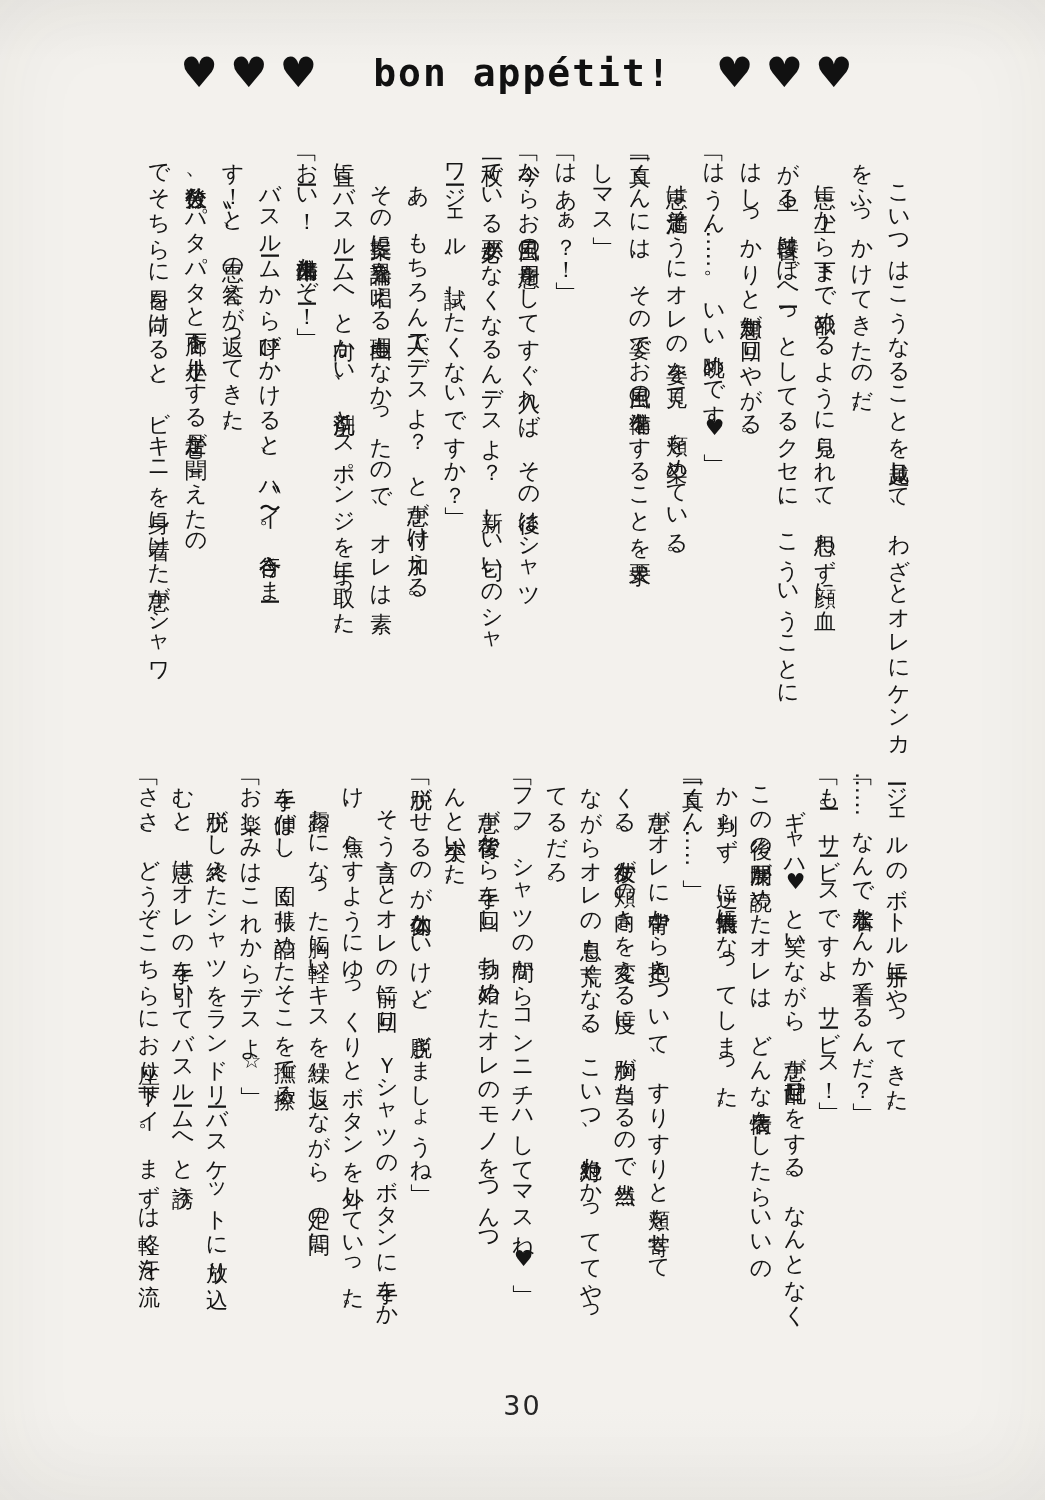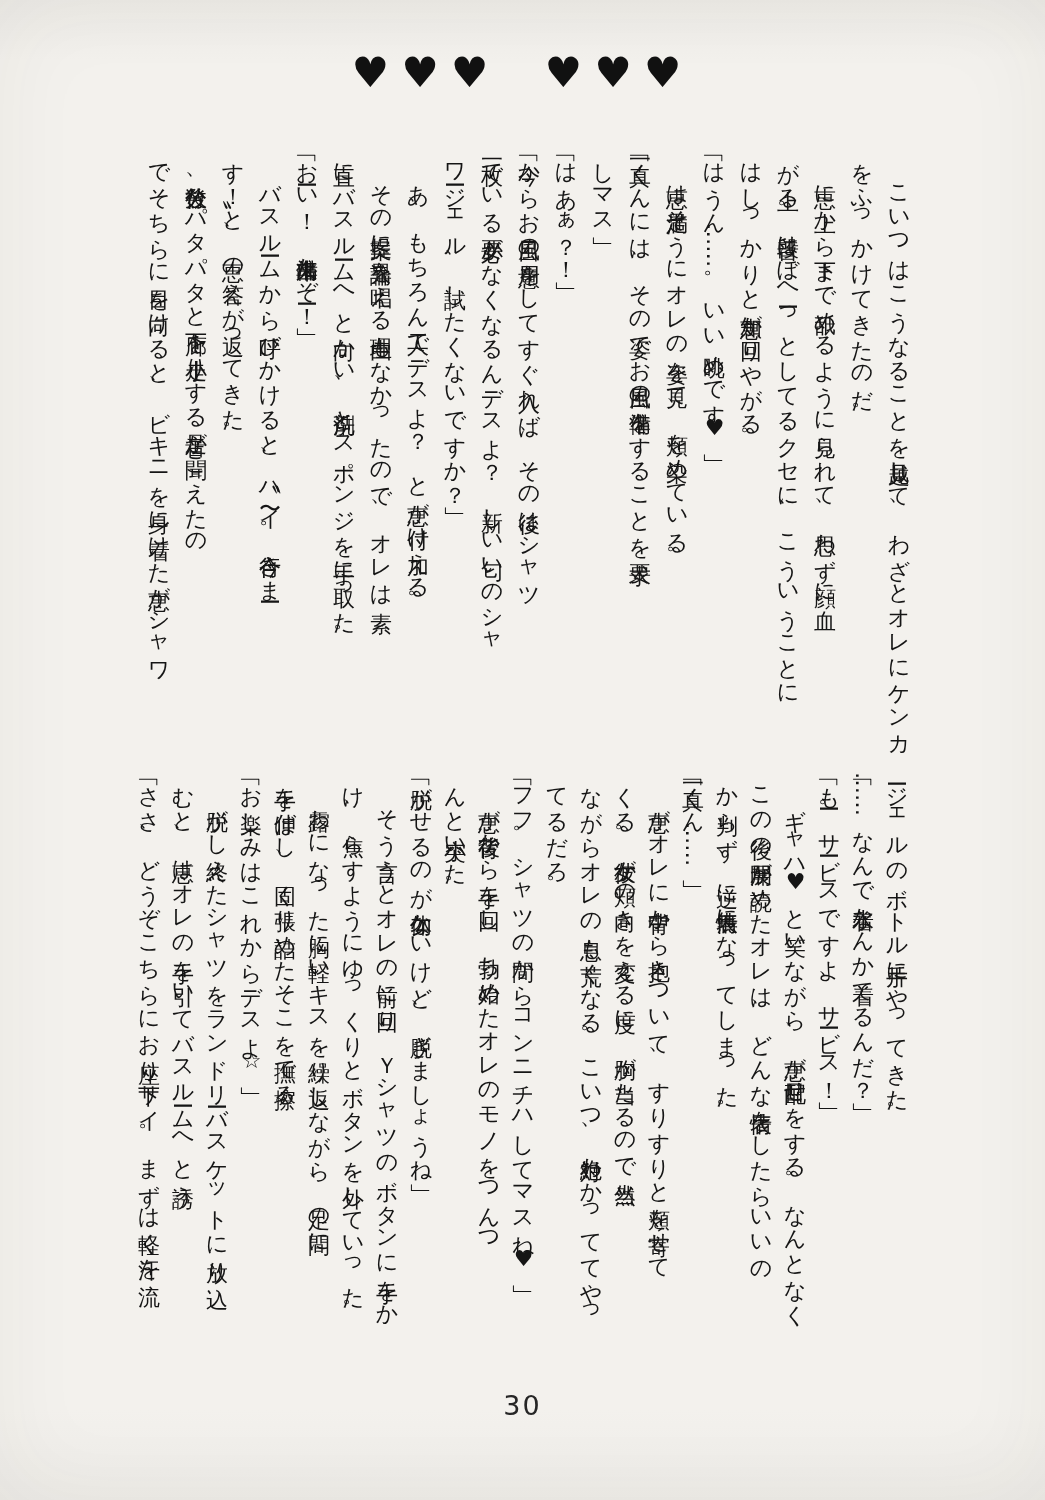--- a/index.html
+++ b/index.html
@@ -44,20 +44,21 @@
     font-size:27px;letter-spacing:2px;color:#262626;
   }
 </style>
 </head>
 <body>
 
 <div class="page">
 
   <div class="header">
     <span class="hearts">♥♥♥</span>
+    <span class="title">bon appétit!</span>
     <span class="hearts">♥♥♥</span>
   </div>
 
   <div class="vblock top-block">
       <p class="indent">こいつはこうなることを見越して、わざとオレにケンカ</p>
       <p class="">をふっかけてきたのだ。</p>
       <p class="indent">恵に上から下まで舐めるように見られて、思わず顔に血</p>
       <p class="">が上る。普段はぼへーっとしてるクセに、こういうことに</p>
       <p class="">はしっかりと知恵が回りやがる。</p>
       <p class="">「はうん……。いい眺めです♥」</p>

